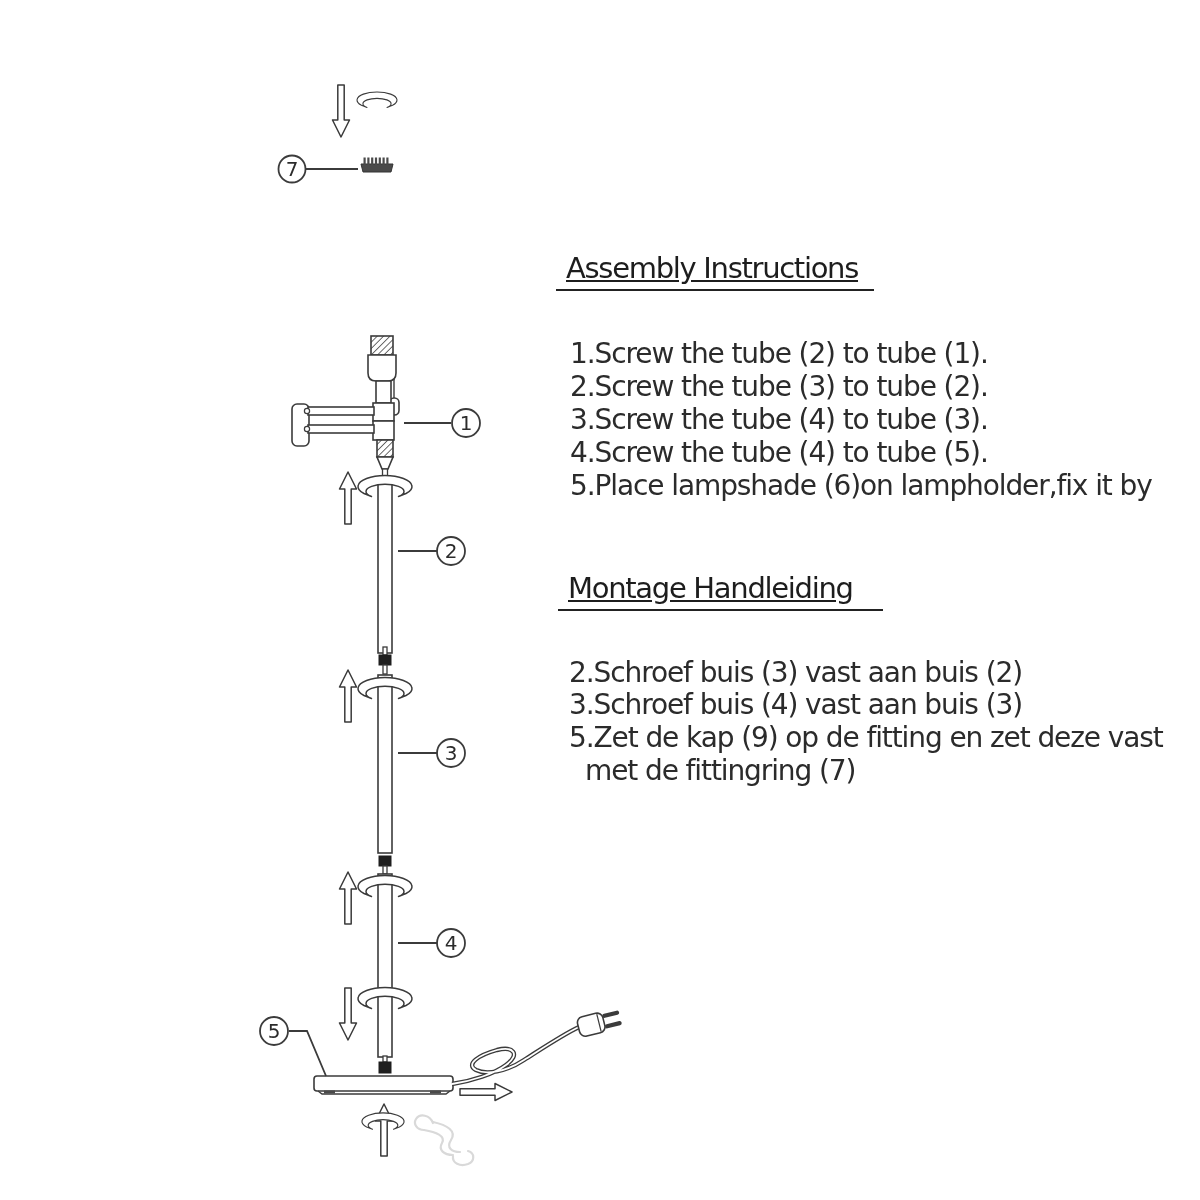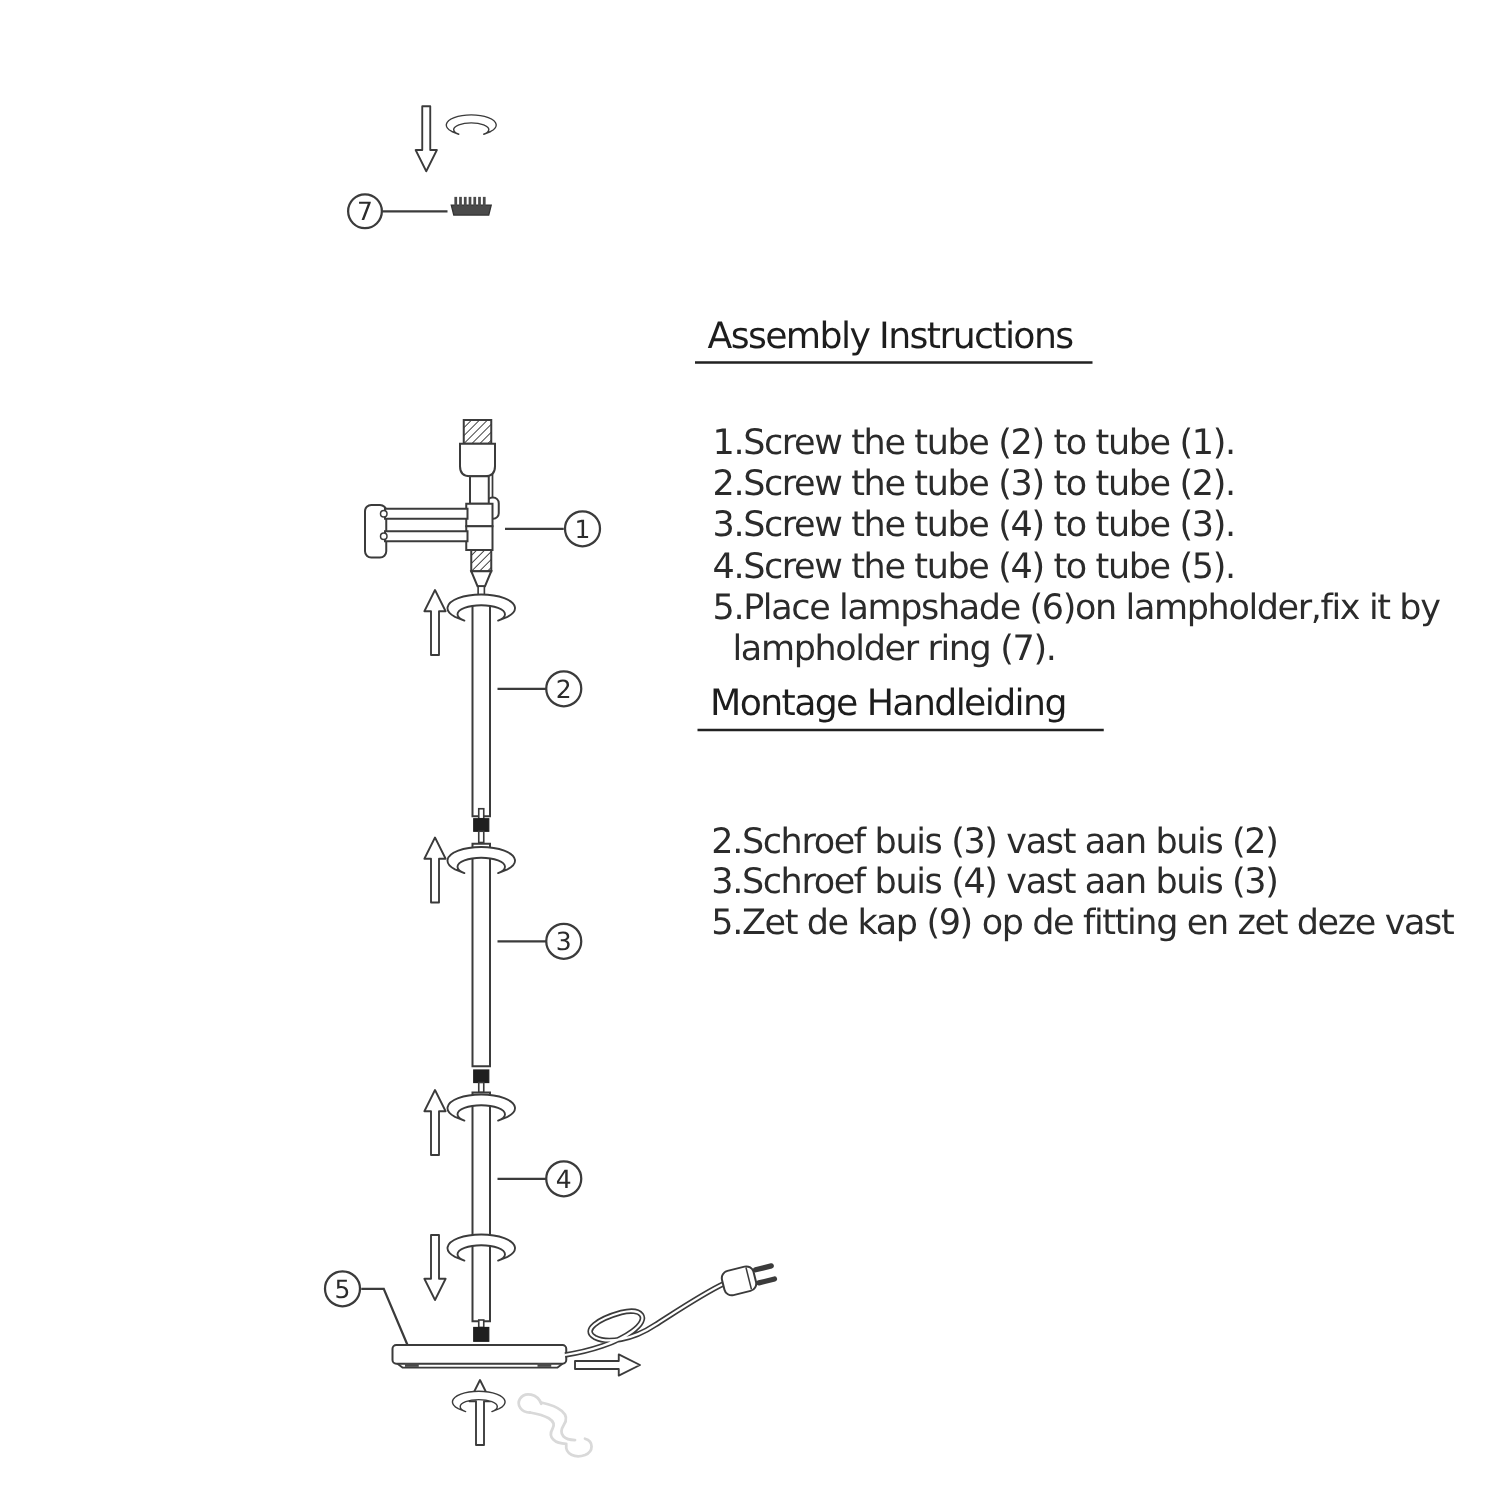--- a/index.html
+++ b/index.html
@@ -5,23 +5,24 @@
   html,body{margin:0;padding:0;background:#fff;}
   .canvas{
     position:relative;width:1200px;height:1200px;background:#ffffff;
     font-family:"DejaVu Sans","Liberation Sans",sans-serif;overflow:hidden;color:#2b2b2b;
   }
   svg.diagram{position:absolute;left:0;top:0;}
   .heading{
     position:absolute;font-size:29px;letter-spacing:-1.3px;color:#1d1d1d;
     line-height:1;padding:0 16px 6px 10px;border-bottom:2.4px solid #222;
     white-space:nowrap;
+    text-decoration:underline;
   }
   #assembly-title{left:556px;top:254px;}
-  #montage-title{left:558px;top:548px;padding-right:30px;}
+  #montage-title{left:558px;top:574px;padding-right:30px;}
   .steps{position:absolute;font-size:28px;letter-spacing:-1.1px;}
   .steps .line{display:flex;align-items:center;white-space:nowrap;}
   #steps-en{left:570px;top:337px;}
   #steps-en .line{height:33px;}
   #steps-nl{left:569px;top:656px;}
   #steps-nl .line{height:32.6px;}
   .cont{padding-left:16px;}
 </style>
 </head>
 <body>
@@ -188,24 +189,24 @@
   </svg>
 
   <div class="heading" id="assembly-title">Assembly Instructions</div>
 
   <div class="steps" id="steps-en">
     <div class="line">1.Screw the tube (2) to tube (1).</div>
     <div class="line">2.Screw the tube (3) to tube (2).</div>
     <div class="line">3.Screw the tube (4) to tube (3).</div>
     <div class="line">4.Screw the tube (4) to tube (5).</div>
     <div class="line">5.Place lampshade (6)on lampholder,fix it by</div>
-    <div class="line cont">lampholder ring (7).</div>
   </div>
 
   <div class="heading" id="montage-title">Montage Handleiding</div>
 
   <div class="steps" id="steps-nl">
     <div class="line">2.Schroef buis (3) vast aan buis (2)</div>
     <div class="line">3.Schroef buis (4) vast aan buis (3)</div>
     <div class="line">5.Zet de kap (9) op de fitting en zet deze vast</div>
+    <div class="line cont">met de fittingring (7)</div>
   </div>
 
 </div>
 
 </body></html>

